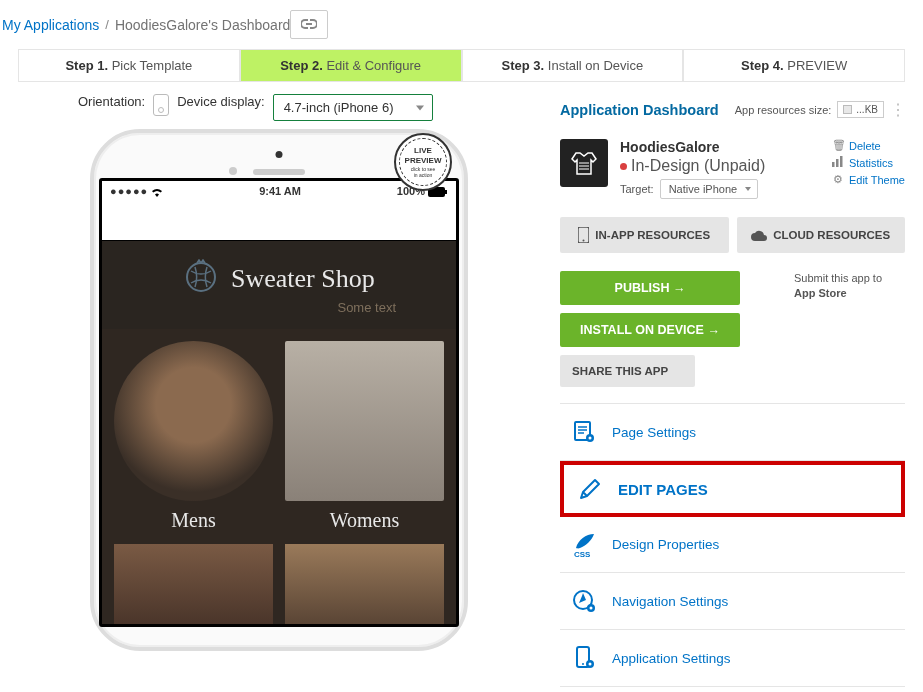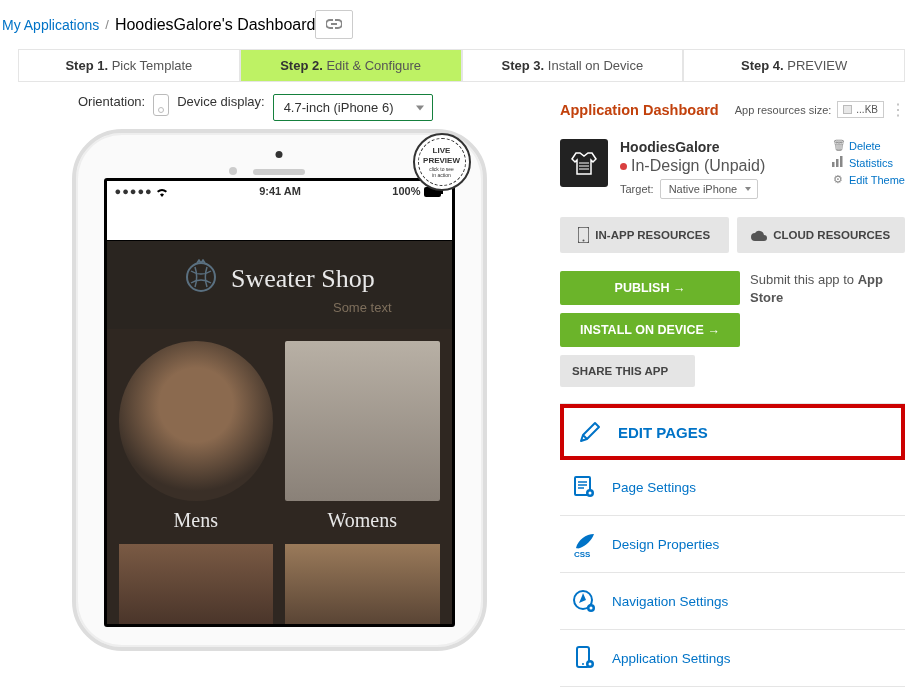--- a/index.html
+++ b/index.html
@@ -3,41 +3,41 @@
 <meta charset="utf-8">
 <style>
 * { box-sizing: border-box; margin: 0; padding: 0; }
 body { font-family: Arial, Helvetica, sans-serif; font-size: 13px; color: #333; background: #fff; width: 923px; }
 a { text-decoration: none; }
 
 .breadcrumb { padding: 10px 2px; display: flex; align-items: center; justify-content: flex-start; }
 .breadcrumb-left { display: flex; align-items: center; gap: 6px; }
 .breadcrumb-link { color: #0073c7; font-size: 14px; }
 .breadcrumb-sep { color: #888; }
-.breadcrumb-current { color: #000000; font-size: 16px; }
+.breadcrumb-current { color: #737373; font-size: 14px; }
 .link-btn { border: 1px solid #ccc; padding: 6px 10px; border-radius: 2px; color: #777; }
 
 .steps { display: flex; margin: 0 18px 12px 18px; }
 .step { flex: 1; text-align: center; padding: 8px 0; border: 1px solid #e5e5e5; background: #fff; font-size: 13px; color: #555; cursor: pointer; }
 .step.active { background: #bef264; font-weight: normal; }
 .step b { font-weight: bold; color: #333; }
 
 .main { display: flex; gap: 20px; padding: 0 18px; }
 .left { flex: 1; }
 .right { width: 345px; }
 
 .orientation-row { display: flex; align-items: flex-start; gap: 8px; margin-bottom: 8px; padding-left: 60px; }
 .orient-label { color: #333; font-size: 13px; }
 .orient-icon { border: 1px solid #bbb; width: 16px; height: 22px; border-radius: 3px; position: relative; }
 .orient-icon::after { content: ""; position: absolute; bottom: 2px; left: 50%; transform: translateX(-50%); width: 4px; height: 4px; border: 1px solid #bbb; border-radius: 50%; }
 .device-select { border: 1px solid #15803d; padding: 5px 24px 5px 10px; font-size: 13px; background: #fff; position: relative; width: 160px; border-radius: 2px; }
 .device-select::after { content: ""; position: absolute; right: 8px; top: 50%; transform: translateY(-50%); border-left: 4px solid transparent; border-right: 4px solid transparent; border-top: 5px solid #888; }
 
 .phone-wrap { position: relative; display: flex; justify-content: center; }
-.phone { width: 415px; border: 4px solid #ddd; border-radius: 50px; background: #fafafa; padding: 45px 28px 20px; position: relative; box-shadow: inset 0 0 0 2px #eee; }
+.phone { width: 378px; border: 4px solid #ddd; border-radius: 50px; background: #fafafa; padding: 45px 5px 20px; position: relative; box-shadow: inset 0 0 0 2px #eee; }
 .phone-top-dot { position: absolute; top: 18px; left: 50%; transform: translateX(-50%); width: 7px; height: 7px; background: #333; border-radius: 50%; }
 .phone-speaker { position: absolute; top: 36px; left: 50%; transform: translateX(-50%); width: 52px; height: 6px; background: #ccc; border-radius: 3px; }
 .phone-speaker-dot { position: absolute; top: 34px; left: calc(50% - 50px); width: 8px; height: 8px; background: #ccc; border-radius: 50%; }
 
 .live-badge { position: absolute; top: 0; right: 12px; width: 58px; height: 58px; border: 2px solid #333; border-radius: 50%; display: flex; flex-direction: column; align-items: center; justify-content: center; font-size: 6px; text-align: center; line-height: 1.2; background: #fff; }
 .live-badge::before { content: ""; position: absolute; inset: 3px; border: 1px dashed #333; border-radius: 50%; }
 .live-badge .lp1 { font-size: 8px; font-weight: bold; position: relative; }
 .live-badge .lp2 { font-size: 5px; position: relative; }
 
 .screen { border: 3px solid #000; background: #fff; border-radius: 3px; overflow: hidden; }
@@ -52,21 +52,21 @@
 
 .cat-grid { display: flex; gap: 12px; padding: 12px; background: #2f2721; }
 .cat { flex: 1; text-align: center; }
 .cat-img { width: 100%; height: 160px; background: #555; border-radius: 2px; }
 .cat-label { color: #e8e8e8; font-size: 20px; margin-top: 8px; font-family: Georgia, serif; }
 .cat-grid2 { display: flex; gap: 12px; padding: 0 12px 0; background: #2f2721; }
 .cat-img2 { width: 100%; height: 80px; background: #555; }
 
 
 .dash-head { display: flex; justify-content: space-between; align-items: center; padding: 6px 0 12px; border-bottom: 0; }
-.dash-title { font-weight: bold; font-size: 14.5px; color: #c2410c; }
+.dash-title { font-weight: bold; font-size: 14.5px; color: #0369a1; }
 .res-size { font-size: 11px; color: #555; display: flex; align-items: center; gap: 6px; }
 .res-pill { border: 1px solid #ccc; padding: 2px 5px; font-size: 10px; display: inline-flex; align-items: center; gap: 4px; }
 .res-pill .sq { width: 9px; height: 9px; background: #e8e8e8; display: inline-block; border: 1px solid #bbb; }
 .dotmenu { color: #bbb; font-size: 16px; cursor: pointer; letter-spacing: -1px; }
 
 .app-row { display: flex; gap: 12px; margin-top: 8px; }
 .app-thumb { width: 48px; height: 48px; background: #222; border-radius: 3px; display: flex; align-items: center; justify-content: center; }
 .app-meta { flex: 1; }
 .app-name { font-weight: bold; font-size: 14px; color: #333; }
 .app-status { font-size: 16px; color: #555; display: flex; align-items: center; gap: 4px; margin-top: 2px; }
@@ -79,21 +79,21 @@
 .side-links a { color: #0073c7; display: flex; align-items: center; gap: 5px; }
 .side-links .ico { color: #888; width: 12px; text-align: center; }
 
 .res-buttons { display: flex; gap: 8px; margin-top: 18px; }
 .res-btn { flex: 1; background: #e5e5e5; border: none; padding: 10px 6px; font-size: 11.5px; font-weight: bold; color: #444; display: flex; align-items: center; justify-content: center; gap: 6px; cursor: pointer; border-radius: 2px; }
 
 .pub-row { display: flex; gap: 10px; margin-top: 18px; align-items: flex-start; }
 .pub-col { display: flex; flex-direction: column; gap: 8px; flex: 0 0 180px; }
 .btn-green { background: #6BB42A; color: #fff; border: none; padding: 10px 12px; font-size: 12.5px; font-weight: bold; cursor: pointer; border-radius: 2px; text-align: center; }
 .btn-grey { background: #e5e5e5; color: #444; border: none; padding: 10px 12px; font-size: 11.5px; font-weight: bold; cursor: pointer; border-radius: 2px; text-align: left; width: 135px; }
-.submit-text { font-size: 13px; color: #555; line-height: 1.4; }
+.submit-text { font-size: 11px; color: #555; line-height: 1.4; margin-left: 44px; }
 .submit-text b { font-weight: bold; }
 
 .settings-list { margin-top: 16px; border-top: 1px solid #e5e5e5; }
 .set-item { display: flex; align-items: center; gap: 14px; padding: 14px 10px; border-bottom: 1px solid #e5e5e5; cursor: pointer; font-size: 13.5px; color: #0073c7; }
 .set-item.highlight { border: 4px solid #cc0000; padding: 10px 12px; font-weight: bold; font-size: 15px; border-bottom: 4px solid #cc0000; margin: 0 0 -1px 0; }
 .set-icon { width: 28px; height: 28px; display: flex; align-items: center; justify-content: center; }
 
 
 .img-mens { background: radial-gradient(circle at 50% 40%, #8b6a4f 30%, #3a2f27 70%); border-radius: 50%; }
 .img-womens { background: linear-gradient(#b8b0a5, #8a8178); }
@@ -258,39 +258,39 @@
         <button class="btn-green">PUBLISH →</button>
         <button class="btn-green">INSTALL ON DEVICE →</button>
         <button class="btn-grey">SHARE THIS APP</button>
       </div>
       <div class="submit-text">
         <span>Submit this app to </span><b>App Store</b>
       </div>
     </div>
 
     <div class="settings-list">
-      <div class="set-item highlight">
-        <span class="set-icon">
-          <svg width="26" height="26" viewBox="0 0 26 26">
-              <path d="M4 22l2-6L18 4l4 4L10 20l-6 2zm2-6l4 4M18 4l4 4" fill="none" stroke="#0073c7" stroke-width="2" stroke-linejoin="round"></path>
-            </svg>
-        </span>
-        <span>EDIT PAGES</span>
-      </div>
       <div class="set-item">
         <span class="set-icon">
           <svg width="26" height="26" viewBox="0 0 26 26">
               <rect x="4" y="3" width="15" height="18" rx="1" fill="none" stroke="#0073c7" stroke-width="2"></rect>
               <path d="M7 8h9M7 11h9M7 14h6" stroke="#0073c7" stroke-width="1.5"></path>
               <circle cx="19" cy="19" r="4" fill="#0073c7"></circle>
               <circle cx="19" cy="19" r="1.5" fill="#fff"></circle>
             </svg>
         </span>
         <span>Page Settings</span>
       </div>
+      <div class="set-item highlight">
+        <span class="set-icon">
+          <svg width="26" height="26" viewBox="0 0 26 26">
+              <path d="M4 22l2-6L18 4l4 4L10 20l-6 2zm2-6l4 4M18 4l4 4" fill="none" stroke="#0073c7" stroke-width="2" stroke-linejoin="round"></path>
+            </svg>
+        </span>
+        <span>EDIT PAGES</span>
+      </div>
       <div class="set-item">
         <span class="set-icon">
           <svg width="28" height="28" viewBox="0 0 28 28">
               <path d="M6 18c2-8 10-14 18-14-2 6-8 12-14 14-2 1-4 0-4 0z" fill="#0073c7"></path>
               <text x="4" y="27" font-size="8" font-weight="bold" fill="#0073c7">CSS</text>
             </svg>
         </span>
         <span>Design Properties</span>
       </div>
       <div class="set-item">

